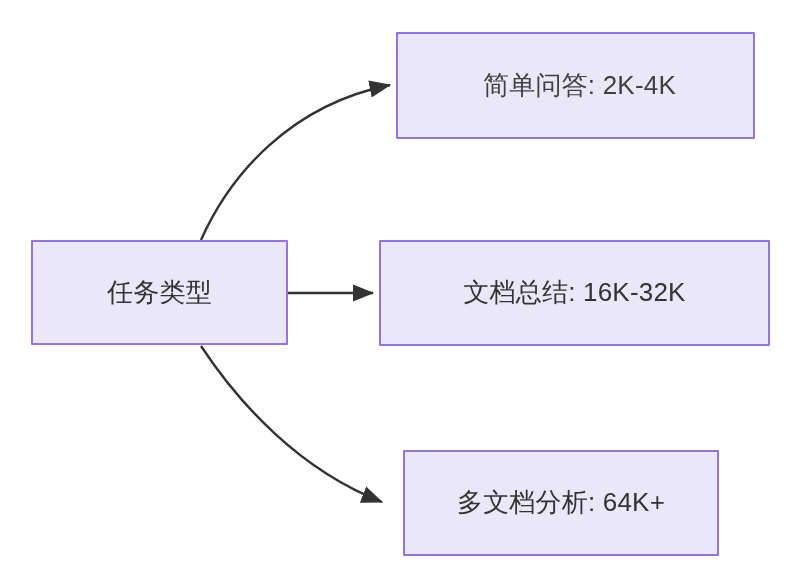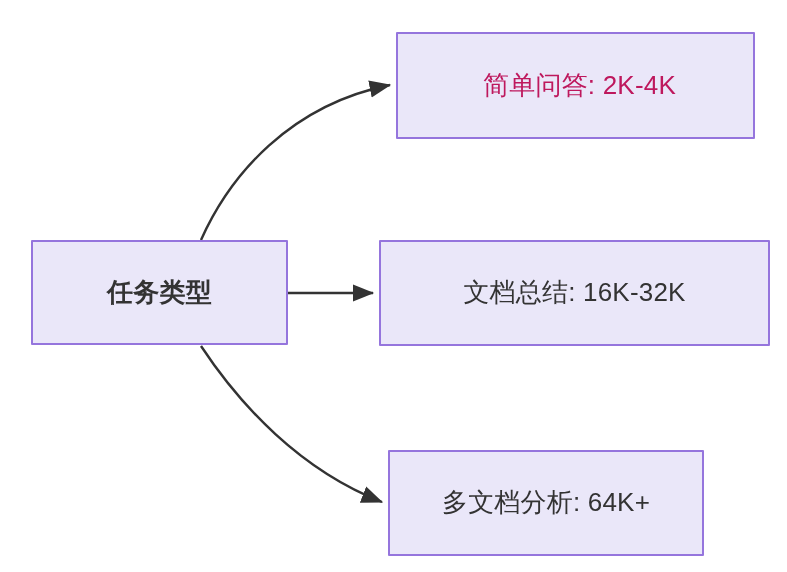--- a/index.html
+++ b/index.html
@@ -40,30 +40,30 @@
     line-height: 1.2;
     letter-spacing: 0.2px;
     white-space: nowrap;
     z-index: 2;
   }
   .node-label {
     display: block;
   }
   
   #node-source {
-    left: 31px;  top: 240px;  width: 257px; height: 105px; font-weight: bold;
+    left: 31px;  top: 240px;  width: 257px; height: 105px;
   }
   #node-simple {
     left: 396px; top: 32px;   width: 359px; height: 107px;
   }
   #node-summary {
     left: 379px; top: 240px;  width: 391px; height: 106px;
   }
   #node-multidoc {
-    left: 388px; top: 450px;  width: 316px; height: 106px;
+    left: 403px; top: 450px;  width: 316px; height: 106px;
   }
 </style>
 </head>
 <body>
 
 <div id="canvas" style="background: rgb(255, 255, 255);">
 
   <svg id="edge-layer" viewBox="0 0 787 572" width="787" height="572" xmlns="http://www.w3.org/2000/svg">
     <defs>
       <marker id="arrow-head" markerWidth="10" markerHeight="10" refX="8.5" refY="4" orient="auto" markerUnits="strokeWidth">
@@ -75,21 +75,21 @@
 
     <path d="M 288 293 L 373 293" fill="none" stroke="#333333" stroke-width="2.4" marker-end="url(#arrow-head)"></path>
 
     <path d="M 201 346 C 240 405, 300 470, 382 502" fill="none" stroke="#333333" stroke-width="2.4" marker-end="url(#arrow-head)"></path>
   </svg>
 
   <div class="node" id="node-source" style="background: rgb(234, 231, 249); border-color: rgb(149, 117, 221); color: rgb(51, 51, 51);">
     <span class="node-label">任务类型</span>
   </div>
 
-  <div class="node" id="node-simple" style="background: rgb(234, 231, 249); border-color: rgb(149, 117, 221); color: #be185d; padding-left: 8px;">
+  <div class="node" id="node-simple" style="background: rgb(234, 231, 249); border-color: rgb(149, 117, 221); color: #404040; padding-left: 8px;">
     <span class="node-label">简单问答: 2K-4K</span>
   </div>
 
   <div class="node" id="node-summary" style="background: rgb(234, 231, 249); border-color: rgb(149, 117, 221); color: rgb(51, 51, 51); text-align: right;">
     <span class="node-label">文档总结: 16K-32K</span>
   </div>
 
   <div class="node" id="node-multidoc" style="background: rgb(234, 231, 249); border-color: rgb(149, 117, 221); color: rgb(51, 51, 51);">
     <span class="node-label">多文档分析: 64K+</span>
   </div>

